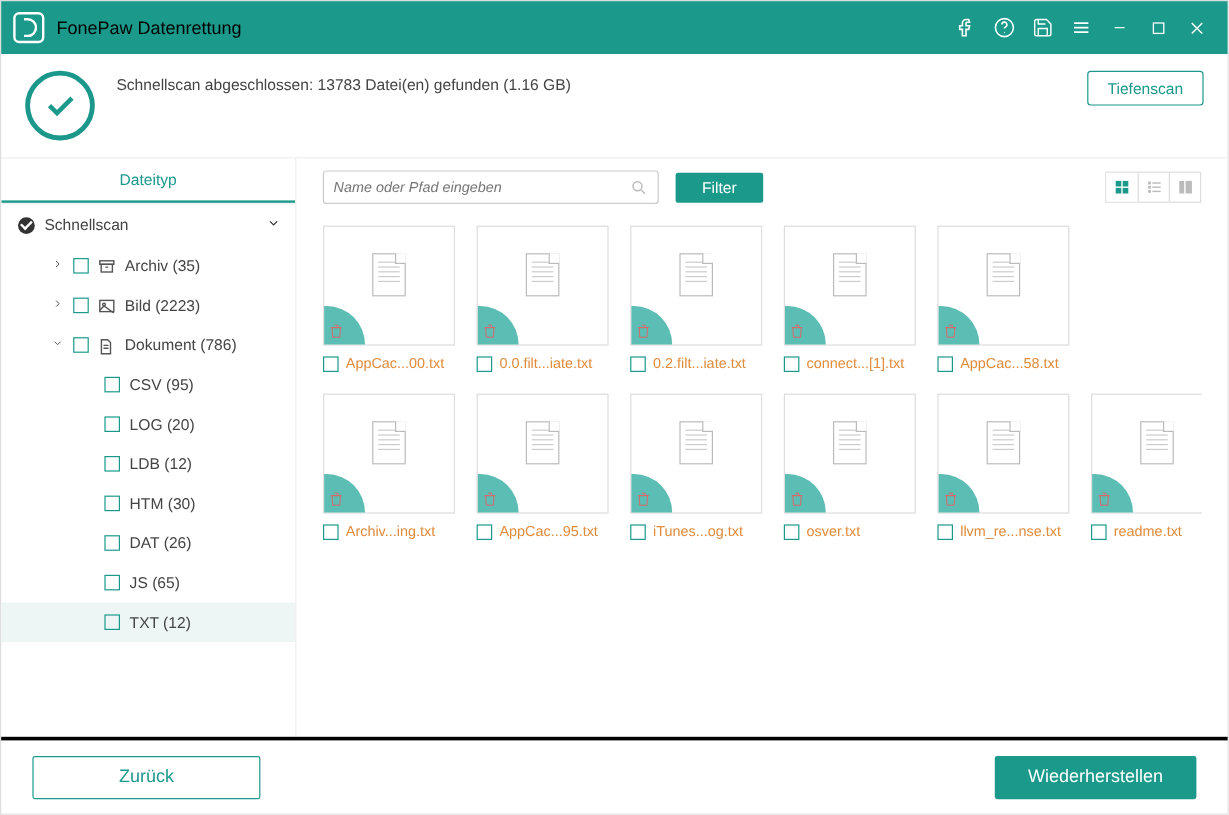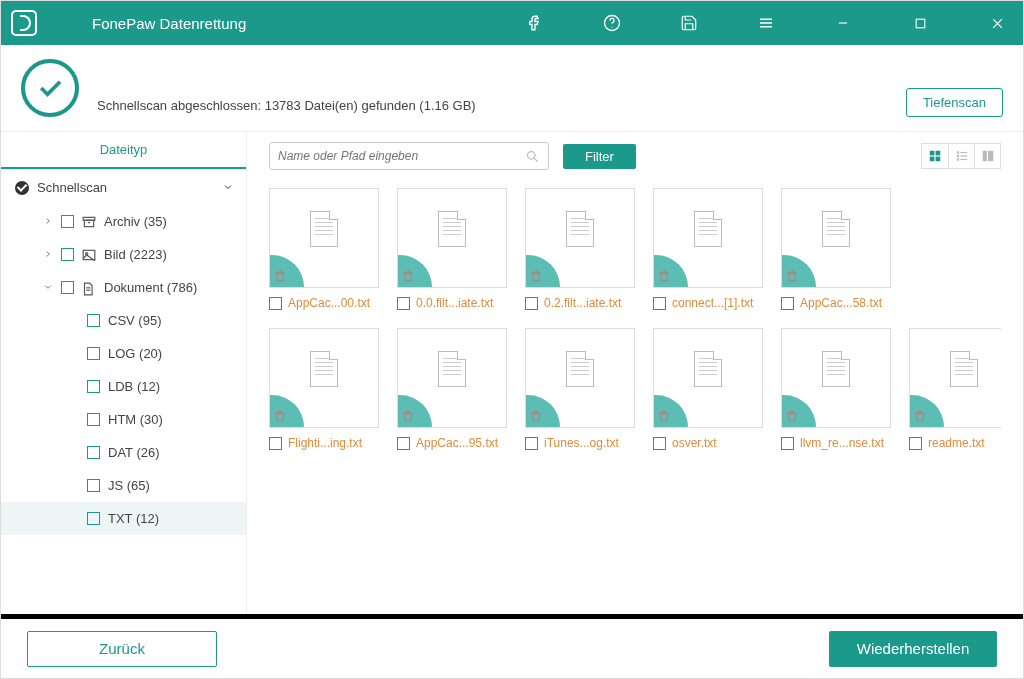--- a/index.html
+++ b/index.html
@@ -3,40 +3,40 @@
 <meta charset="utf-8">
 <style>
   * { box-sizing: border-box; margin: 0; padding: 0; }
   body { font-family: "Segoe UI", Arial, sans-serif; background: #f5f5f5; }
   .window {
     width: 1024px; height: 679px; background: #fff; margin: 0 auto;
     display: flex; flex-direction: column; border: 1px solid #ddd;
   }
   
   .titlebar {
-    height: 44px; background: #1b998b; color: #ffffff;
-    display: flex; align-items: center; padding: 0 10px; gap: 45px;
+    height: 44px; background: #1b998b; color: #000000;
+    display: flex; align-items: center; padding: 0 10px;
   }
   .logo {
     width: 26px; height: 26px; border: 2px solid #fff; border-radius: 5px;
     display: flex; align-items: center; justify-content: center; margin-right: 10px;
     font-weight: bold; font-size: 16px; position: relative;
   }
   .logo::before{ content:""; position:absolute; right:4px; top:3px; bottom:3px; width:9px;
      border:2px solid #fff; border-left:none; border-radius:0 10px 10px 0;}
   .app-title { font-size: 15px; }
   .titlebar-spacer { flex: 1; }
   .titlebar-btn {
     width: 32px; height: 32px; display: flex; align-items: center; justify-content: center;
     cursor: pointer; font-size: 18px;
   }
   .titlebar-btn svg { stroke: #fff; fill: none; }
   
   .status-panel {
-    display: flex; align-items: flex-end; padding: 14px 20px; gap: 18px;
+    display: flex; align-items: flex-start; padding: 14px 20px; gap: 18px;
     border-bottom: 1px solid #eee;
   }
   .status-circle {
     width: 58px; height: 58px; border-radius: 50%;
     border: 4px solid #1b998b; display:flex; align-items:center; justify-content:center;
     position:relative;
   }
   .status-circle::after{ content:""; position:absolute; inset:-4px; border:4px solid rgba(27,153,139,.25); border-radius:50%;}
   .status-circle svg { stroke:#1b998b; fill:none; stroke-width:3; }
   .status-text { flex:1; font-size:13px; color:#444; line-height:1.8;}
@@ -105,21 +105,21 @@
   .badge{
     position:absolute; left:0; bottom:0; width:34px; height:32px;
     background:#5bbdb3; border-top-right-radius:32px;
     display:flex; align-items:flex-end; justify-content:flex-start; padding:4px;
   }
   .badge svg{stroke:#e06666;fill:none;stroke-width:1.6;}
   .file-label{ display:flex; align-items:center; gap:6px; margin-top:8px; font-size:12px;}
   .file-label .name{ color:#e08b3a; white-space:nowrap; overflow:hidden; text-overflow:ellipsis; flex:1;}
   
   .footer{
-    height:64px; border-top:5px solid #000000; display:flex; align-items:center;
+    height:64px; border-top:3px solid #000000; display:flex; align-items:center;
     padding:0 26px; gap:12px;
   }
   .btn-outline{
     border:1px solid #1b998b; color:#1b998b; background:#fff; width:190px; height:36px;
     font-size:15px; border-radius:2px; cursor:pointer;
   }
   .footer-spacer{flex:1;}
   .btn-solid{
     border:none; background:#1b998b; color:#fff; width:168px; height:36px;
     font-size:15px; border-radius:2px; cursor:pointer;
@@ -403,21 +403,21 @@
               <div class="file-thumb">
                 <div class="doc-ic"></div>
                 <div class="badge">
                   <svg width="12" height="14" viewBox="0 0 24 28">
                     <path d="M5 8h14l-1 16H6zM3 8h18M9 4h6v4"></path>
                   </svg>
                 </div>
               </div>
               <div class="file-label">
                 <span class="chk"></span>
-                <span class="name">Flighti...ing.txt</span>
+                <span class="name">Archiv...ing.txt</span>
               </div>
             </div>
           <div class="file-card">
               <div class="file-thumb">
                 <div class="doc-ic"></div>
                 <div class="badge">
                   <svg width="12" height="14" viewBox="0 0 24 28">
                     <path d="M5 8h14l-1 16H6zM3 8h18M9 4h6v4"></path>
                   </svg>
                 </div>

